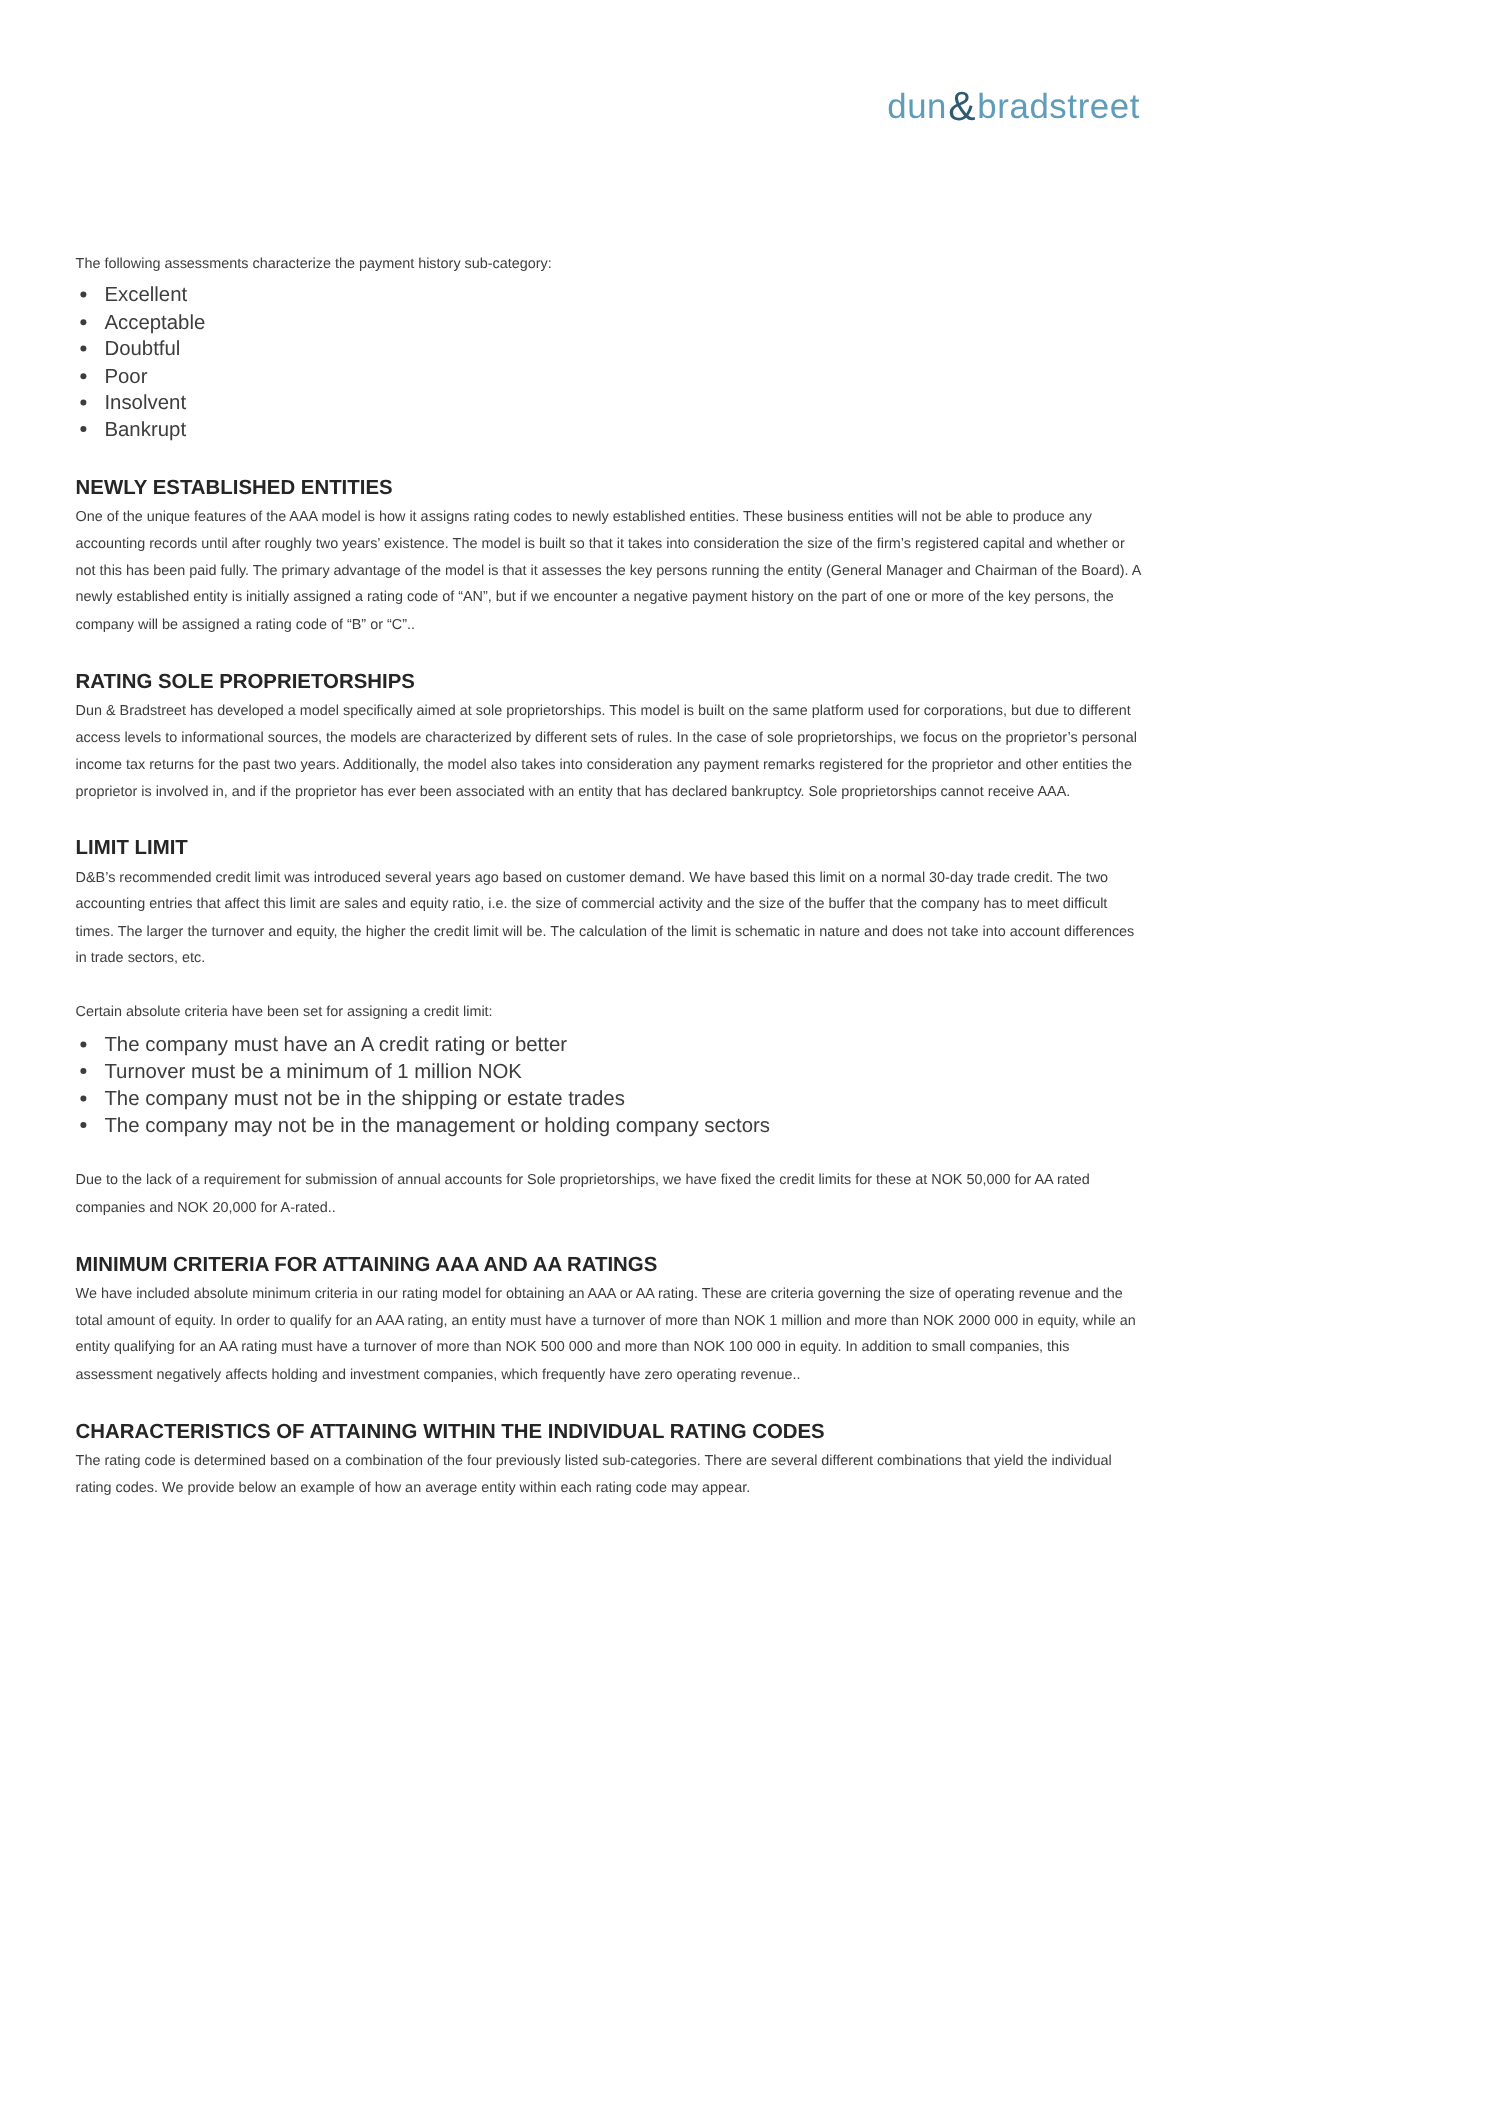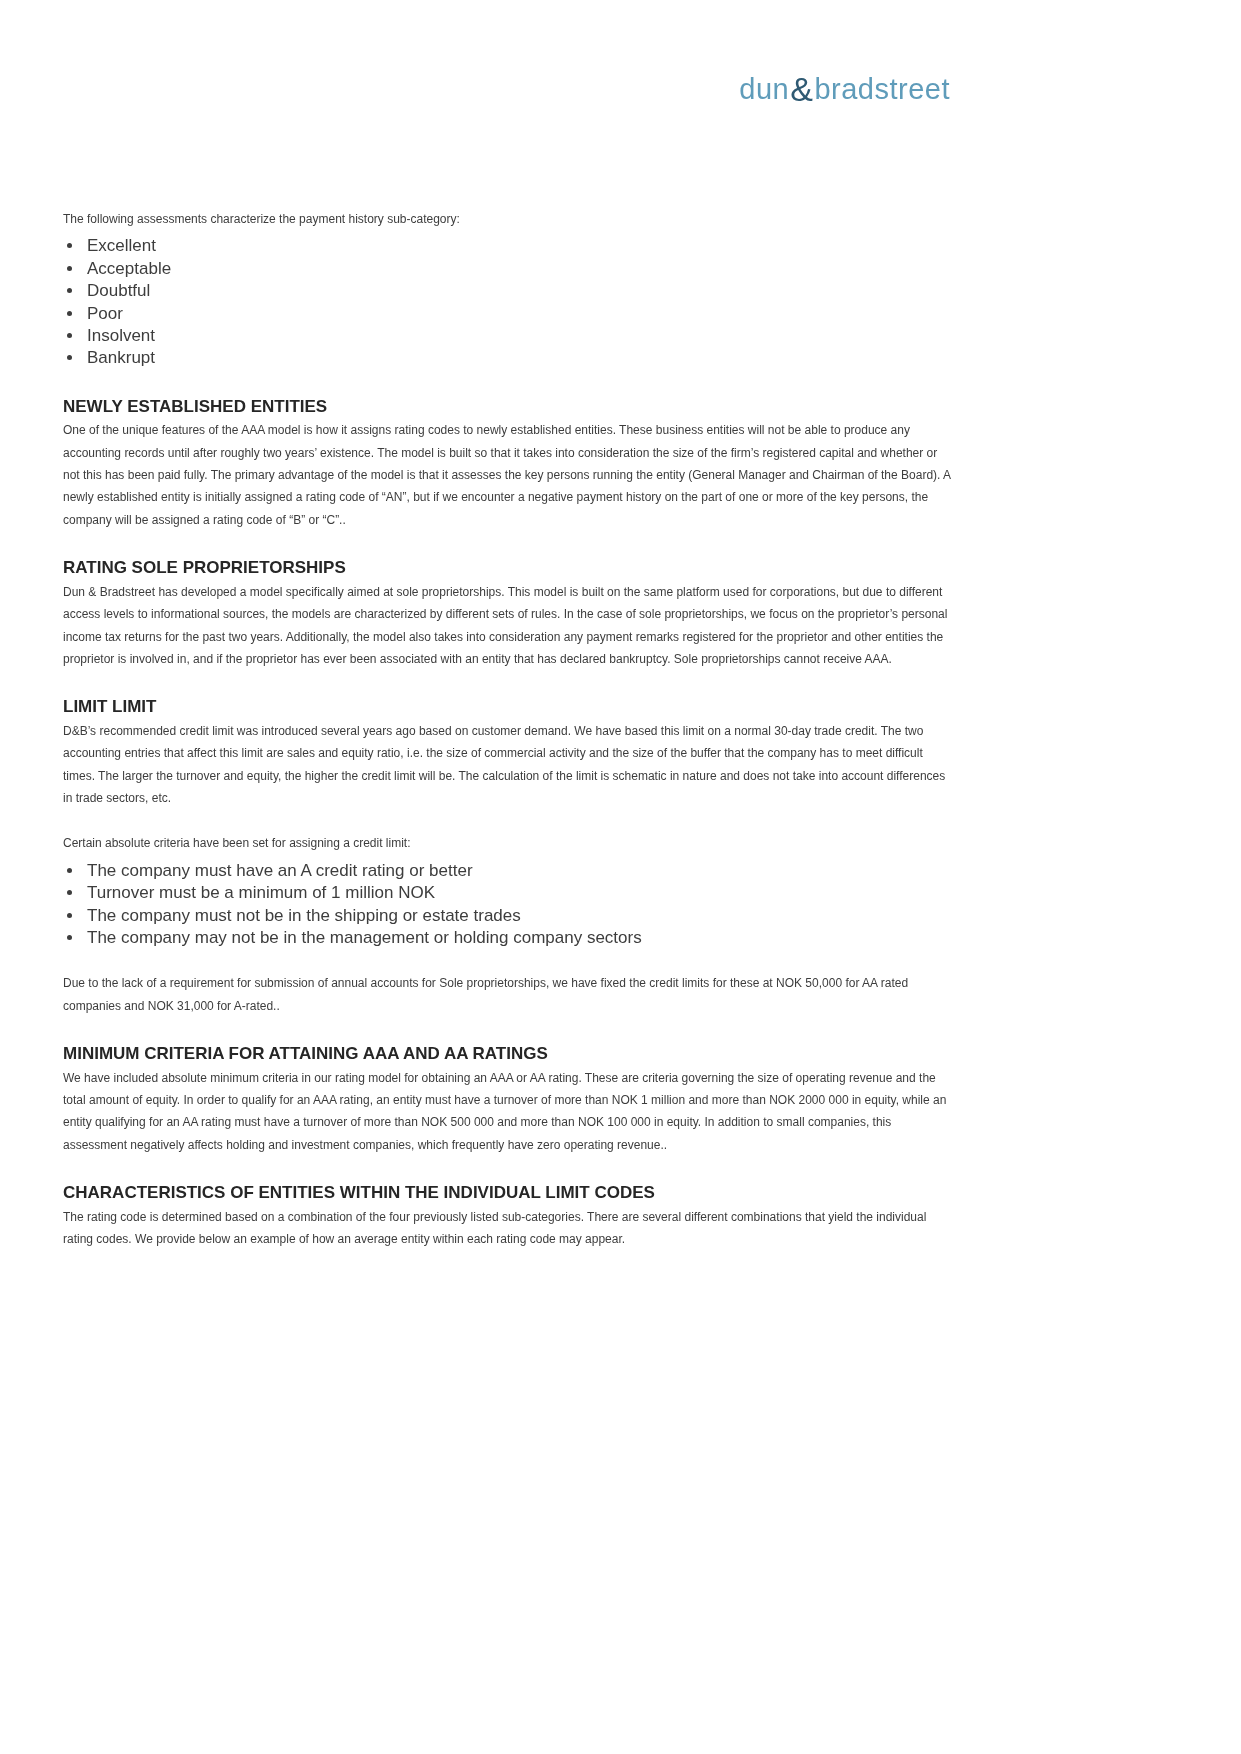--- a/index.html
+++ b/index.html
@@ -94,25 +94,25 @@
     <p>D&amp;B’s recommended credit limit was introduced several years ago based on customer demand. We have based this limit on a normal 30-day trade credit. The two accounting entries that affect this limit are sales and equity ratio, i.e. the size of commercial activity and the size of the buffer that the company has to meet difficult times. The larger the turnover and equity, the higher the credit limit will be. The calculation of the limit is schematic in nature and does not take into account differences in trade sectors, etc.</p>
 
     <p class="spaced">Certain absolute criteria have been set for assigning a credit limit:</p>
     <ul>
       <li>The company must have an A credit rating or better</li>
       <li>Turnover must be a minimum of 1 million NOK</li>
       <li>The company must not be in the shipping or estate trades</li>
       <li>The company may not be in the management or holding company sectors</li>
     </ul>
 
-    <p class="spaced">Due to the lack of a requirement for submission of annual accounts for Sole proprietorships, we have fixed the credit limits for these at NOK 50,000 for AA rated companies and NOK 31,000 for A-rated..</p>
+    <p class="spaced">Due to the lack of a requirement for submission of annual accounts for Sole proprietorships, we have fixed the credit limits for these at NOK 50,000 for AA rated companies and NOK 20,000 for A-rated..</p>
 
     <h2>MINIMUM CRITERIA FOR ATTAINING AAA AND AA RATINGS</h2>
     <p>We have included absolute minimum criteria in our rating model for obtaining an AAA or AA rating. These are criteria governing the size of operating revenue and the total amount of equity. In order to qualify for an AAA rating, an entity must have a turnover of more than NOK 1 million and more than NOK 2000 000 in equity, while an entity qualifying for an AA rating must have a turnover of more than NOK 500 000 and more than NOK 100 000 in equity. In addition to small companies, this assessment negatively affects holding and investment companies, which frequently have zero operating revenue..</p>
 
-    <h2>CHARACTERISTICS OF ENTITIES WITHIN THE INDIVIDUAL LIMIT CODES</h2>
+    <h2>CHARACTERISTICS OF ATTAINING WITHIN THE INDIVIDUAL RATING CODES</h2>
     <p>The rating code is determined based on a combination of the four previously listed sub-categories. There are several different combinations that yield the individual rating codes. We provide below an example of how an average entity within each rating code may appear.</p>
 
   </div>
 
   <div class="footer">4. Rating - description - Page 8</div>
 
 </div>
 
 </body></html>

